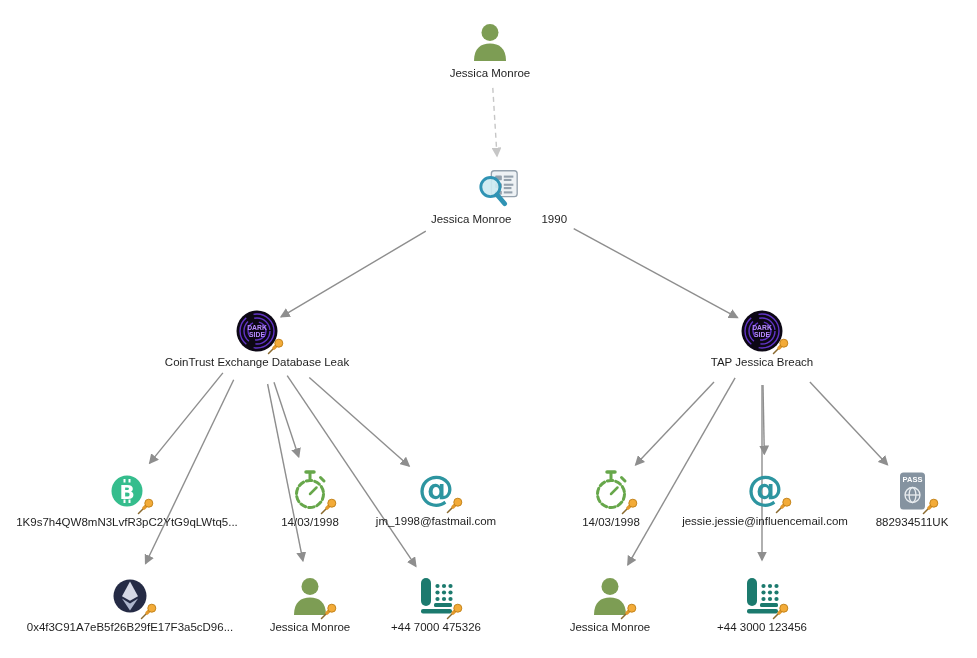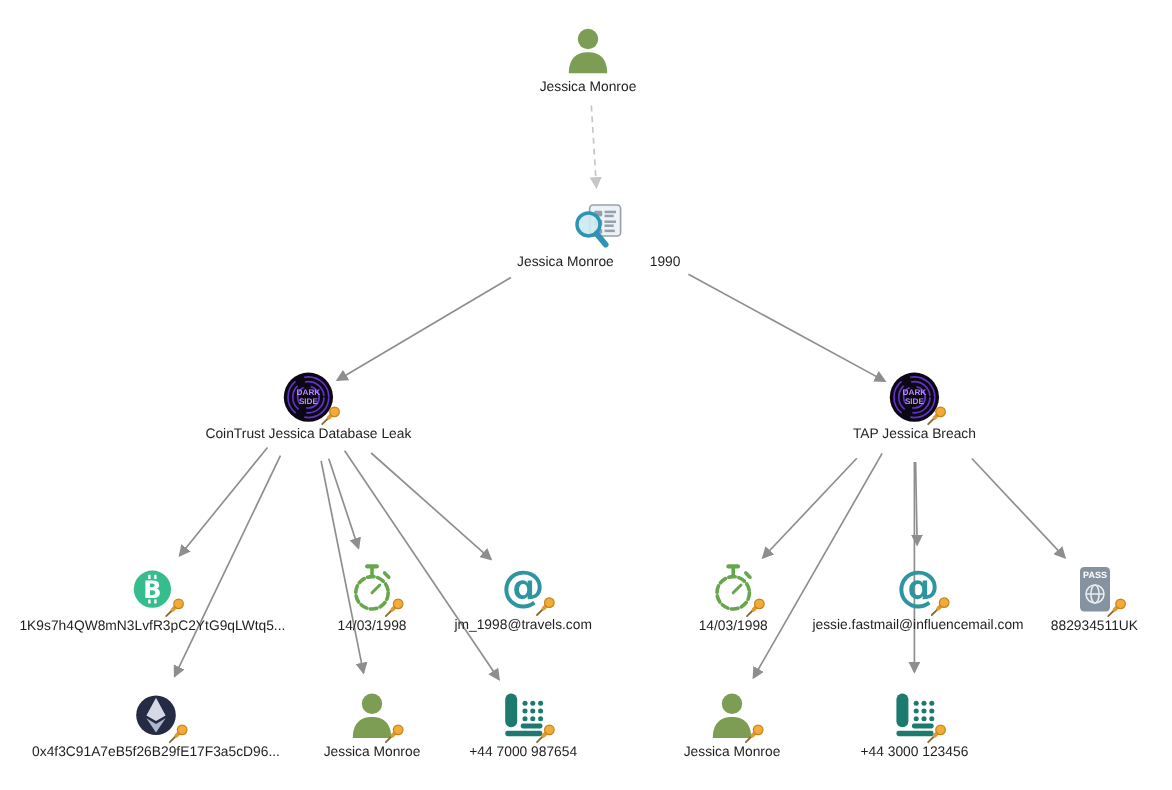--- a/index.html
+++ b/index.html
@@ -114,21 +114,21 @@
   </svg>
         </div>
         <div class="pin">
           <svg viewBox="0 0 19 19">
   <line x1="2.5" y1="16.5" x2="8.5" y2="10.5" stroke="#8a6a2f" stroke-width="1.5" stroke-linecap="round"></line>
   <line x1="8" y1="11" x2="11.5" y2="7.5" stroke="#e3992b" stroke-width="3.4" stroke-linecap="round"></line>
   <circle cx="12.8" cy="6.2" r="4" fill="#f3ab38" stroke="#c4841c" stroke-width="1"></circle>
 </svg>
         </div>
         <div class="label">
-          <span>CoinTrust Jessica Database Leak</span>
+          <span>CoinTrust Exchange Database Leak</span>
         </div>
       </div>
       <div class="node" style="left: 762px; top: 331px;">
         <div class="icon">
           <svg viewBox="0 0 44 44">
     <circle cx="22" cy="22" r="20.5" fill="#0c0714"></circle>
     <g fill="none" stroke="#6a39d8" stroke-width="1.4" opacity="0.9">
       <circle cx="22" cy="22" r="17" stroke-dasharray="30 8"></circle>
       <circle cx="22" cy="22" r="13" stroke-dasharray="22 7"></circle>
       <circle cx="22" cy="22" r="9" stroke-dasharray="16 6"></circle>
@@ -202,21 +202,21 @@
   </svg>
         </div>
         <div class="pin">
           <svg viewBox="0 0 19 19">
   <line x1="2.5" y1="16.5" x2="8.5" y2="10.5" stroke="#8a6a2f" stroke-width="1.5" stroke-linecap="round"></line>
   <line x1="8" y1="11" x2="11.5" y2="7.5" stroke="#e3992b" stroke-width="3.4" stroke-linecap="round"></line>
   <circle cx="12.8" cy="6.2" r="4" fill="#f3ab38" stroke="#c4841c" stroke-width="1"></circle>
 </svg>
         </div>
         <div class="label">
-          <span>jm_1998@travels.com</span>
+          <span>jm_1998@fastmail.com</span>
         </div>
       </div>
       <div class="node" style="left: 130px; top: 596px;">
         <div class="icon">
           <svg viewBox="0 0 44 44">
     <circle cx="22" cy="22" r="16.5" fill="#252b45"></circle>
     <polygon points="22,7.5 30,22.2 22,26.8 14,22.2" fill="#dfe3ee" opacity="0.95"></polygon>
     <polygon points="14,24.6 22,29.4 30,24.6 22,36.5" fill="#aeb6cc"></polygon>
   </svg>
         </div>
@@ -269,21 +269,21 @@
   </svg>
         </div>
         <div class="pin">
           <svg viewBox="0 0 19 19">
   <line x1="2.5" y1="16.5" x2="8.5" y2="10.5" stroke="#8a6a2f" stroke-width="1.5" stroke-linecap="round"></line>
   <line x1="8" y1="11" x2="11.5" y2="7.5" stroke="#e3992b" stroke-width="3.4" stroke-linecap="round"></line>
   <circle cx="12.8" cy="6.2" r="4" fill="#f3ab38" stroke="#c4841c" stroke-width="1"></circle>
 </svg>
         </div>
         <div class="label">
-          <span>+44 7000 987654</span>
+          <span>+44 7000 475326</span>
         </div>
       </div>
       <div class="node" style="left: 611px; top: 491px;">
         <div class="icon">
           <svg viewBox="0 0 44 44">
     <g stroke="#67a74b" fill="none" stroke-linecap="round">
       <line x1="18" y1="3" x2="26" y2="3" stroke-width="3.5"></line>
       <line x1="22" y1="4.5" x2="22" y2="9.5" stroke-width="3"></line>
       <line x1="32.5" y1="8.5" x2="36" y2="12" stroke-width="3"></line>
       <circle cx="22" cy="25" r="13.5" stroke-width="3" stroke-dasharray="5.5 3"></circle>
@@ -309,21 +309,21 @@
   </svg>
         </div>
         <div class="pin">
           <svg viewBox="0 0 19 19">
   <line x1="2.5" y1="16.5" x2="8.5" y2="10.5" stroke="#8a6a2f" stroke-width="1.5" stroke-linecap="round"></line>
   <line x1="8" y1="11" x2="11.5" y2="7.5" stroke="#e3992b" stroke-width="3.4" stroke-linecap="round"></line>
   <circle cx="12.8" cy="6.2" r="4" fill="#f3ab38" stroke="#c4841c" stroke-width="1"></circle>
 </svg>
         </div>
         <div class="label">
-          <span>jessie.fastmail@influencemail.com</span>
+          <span>jessie.jessie@influencemail.com</span>
         </div>
       </div>
       <div class="node" style="left: 912px; top: 491px;">
         <div class="icon">
           <svg viewBox="0 0 44 44">
     <rect x="10" y="3.5" width="25" height="37" rx="3.5" fill="#8593a0"></rect>
     <text x="22.5" y="12.5" text-anchor="middle" font-size="7.5" font-weight="bold" fill="#ffffff" font-family="Liberation Sans, sans-serif">PASS</text>
     <g fill="none" stroke="#e9edf0" stroke-width="1.3">
       <circle cx="22.5" cy="26" r="7.5"></circle>
       <ellipse cx="22.5" cy="26" rx="3.4" ry="7.5"></ellipse>

